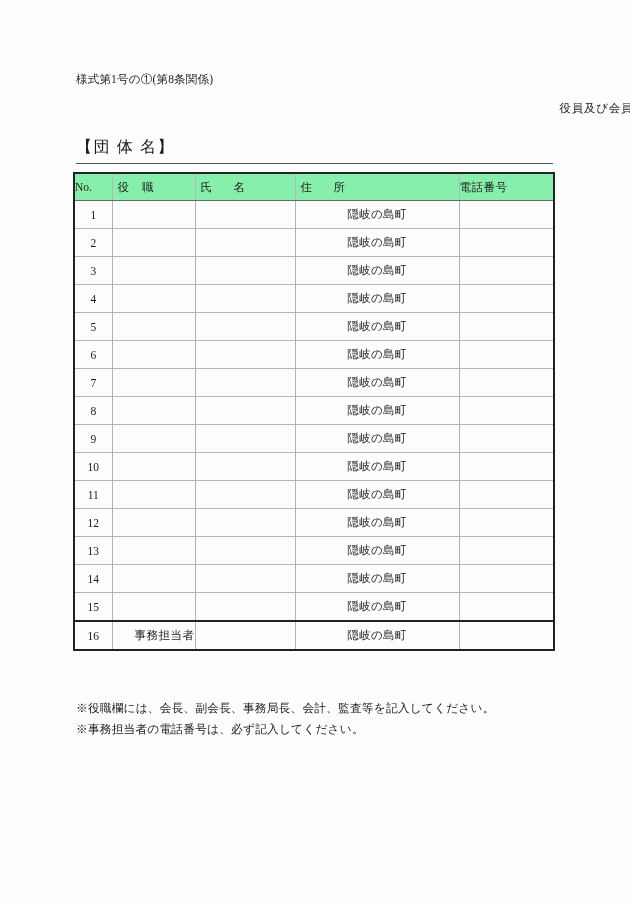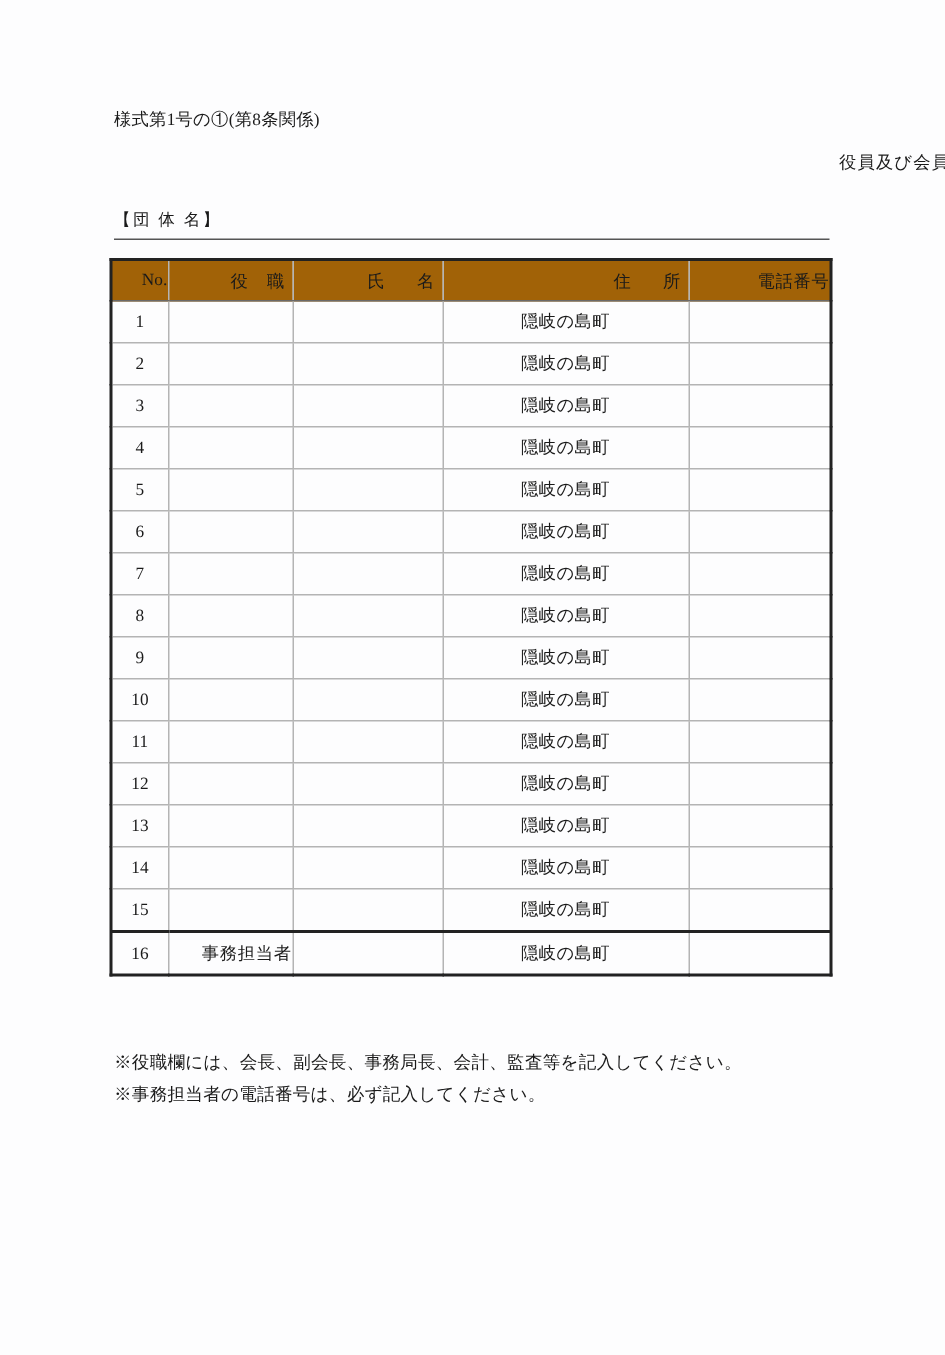--- a/index.html
+++ b/index.html
@@ -40,21 +40,21 @@
     letter-spacing: 0.8px;
     padding-left: 28px;
   }
   .org-block {
     position: absolute;
     left: 76px;
     top: 137px;
     width: 477px;
   }
   .org-label {
-    font-size: 11px;
+    font-size: 16px;
     letter-spacing: 1.6px;
     padding-bottom: 3px;
     display: inline-block;
   }
   .org-rule {
     border-bottom: 1px solid #555;
     width: 477px;
     height: 0;
     margin-top: 2px;
   }
@@ -74,22 +74,22 @@
   table.roster col.c-tel   { width: 95px; }
 
   table.roster th, table.roster td {
     border: 1px solid #b4b4b4;
     height: 27px;
     font-size: 11.5px;
     padding: 0;
     font-weight: normal;
   }
   table.roster thead th {
-    background: #a16207;
-    text-align: right;
+    background: #86efac;
+    text-align: left;
     height: 26px;
     border-bottom: 1px solid #6a6a6a;
     color: #1a1a1a;
   }
   th.h-no { letter-spacing: 0px; }
   th.h-post, th.h-name, th.h-addr { letter-spacing: 5px; text-indent: 5px; }
   th.h-tel { letter-spacing: 0.5px; }
 
   td.cell-no {
     text-align: center;

